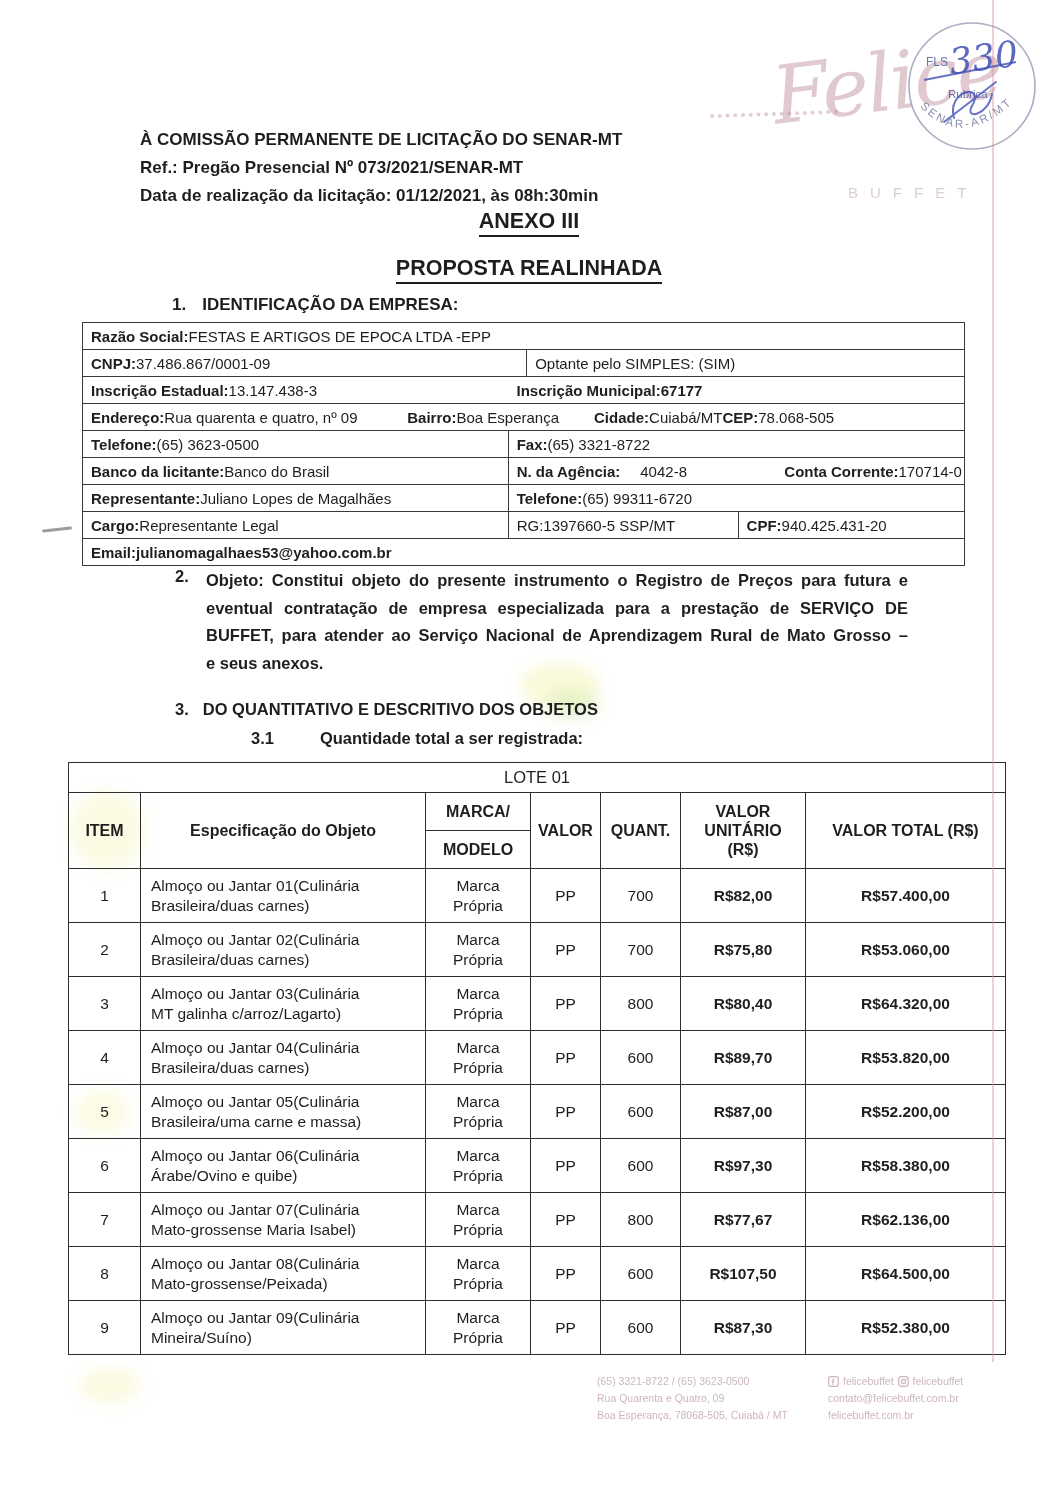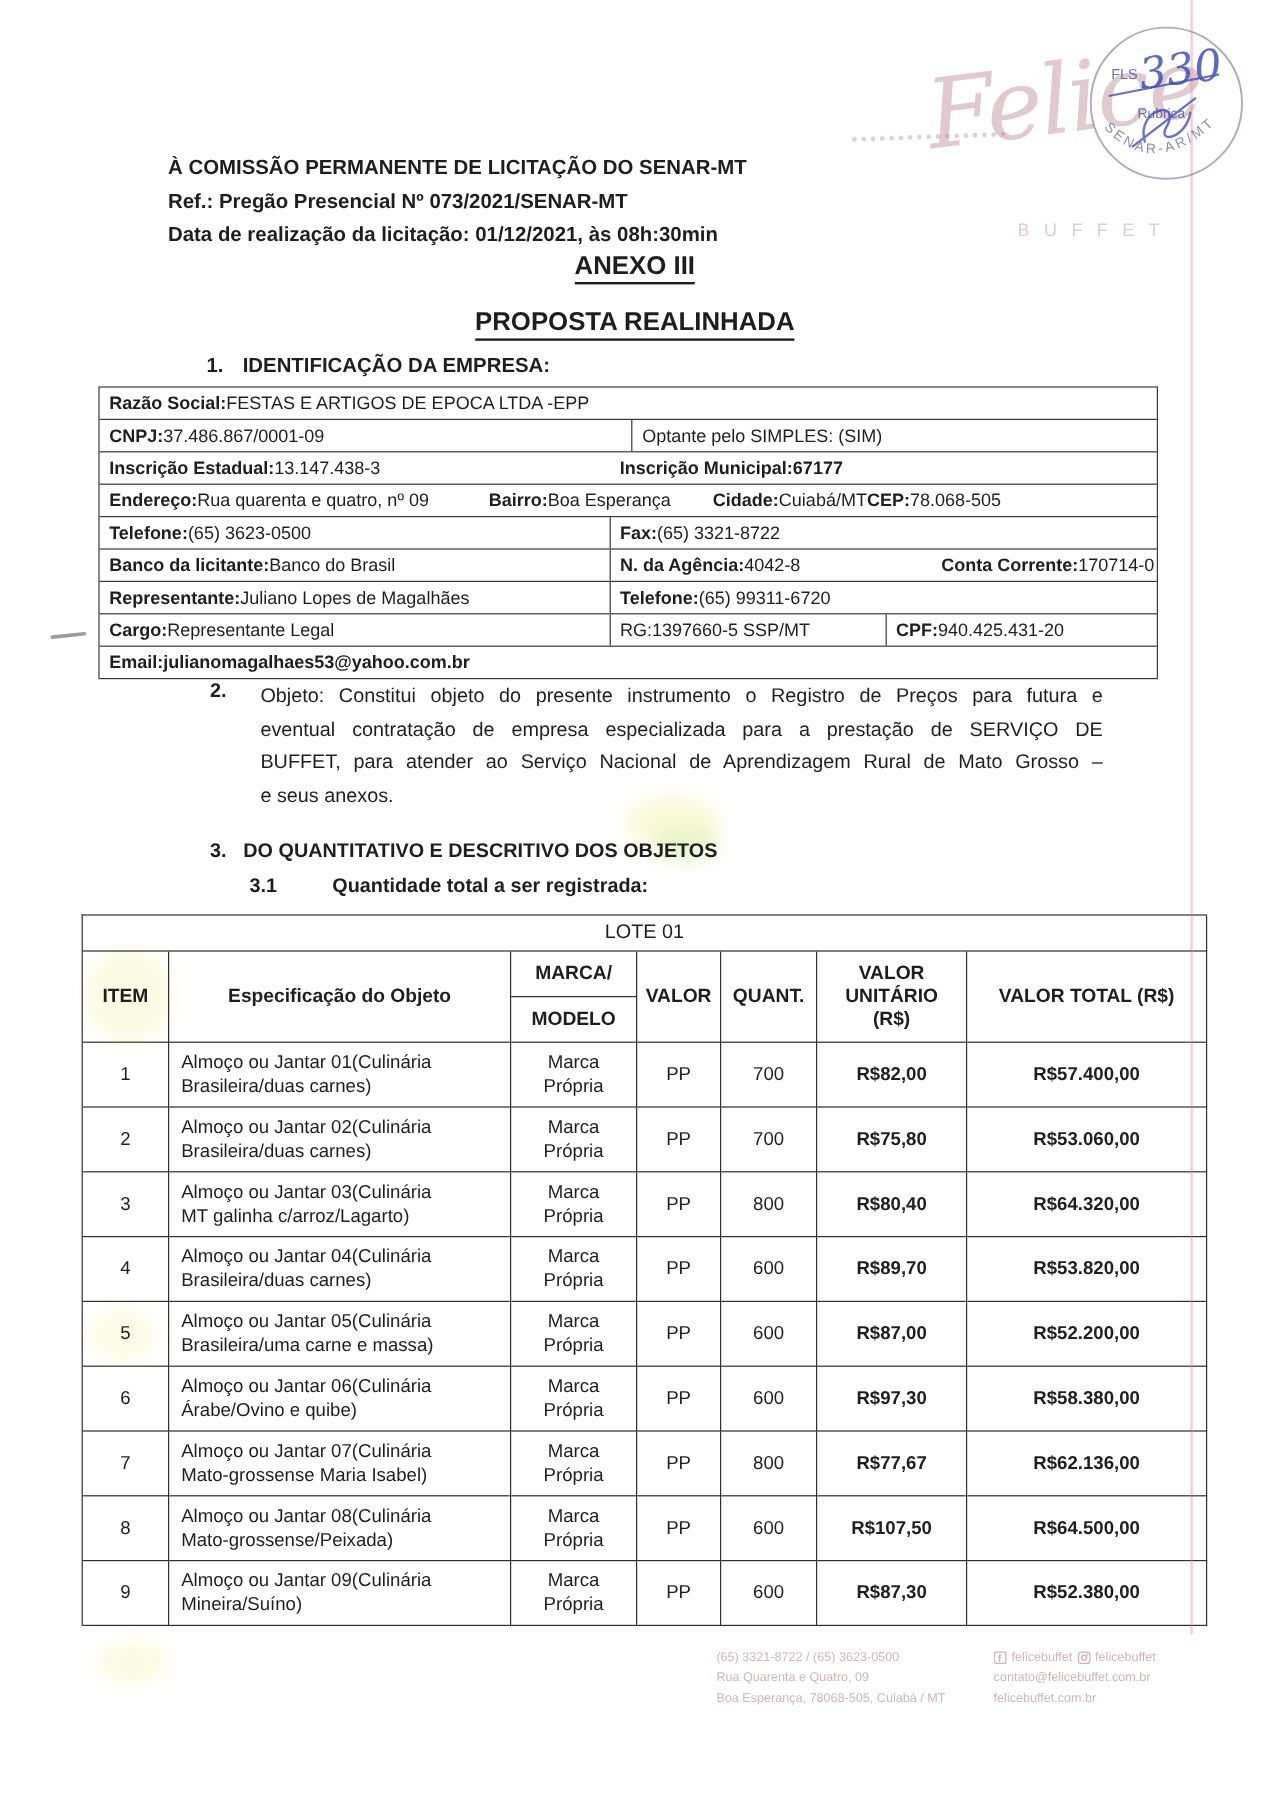--- a/index.html
+++ b/index.html
@@ -34,28 +34,28 @@
                  background:#fff;z-index:2;}
   .id-row{display:flex;height:26px;border-bottom:1.4px solid #3a3a3a;}
   .id-row:last-child{border-bottom:none;}
   .id-cell{box-sizing:border-box;display:flex;align-items:center;padding-left:8px;
            white-space:nowrap;font-size:15px;overflow:visible;}
   .id-cell.d{border-left:1.4px solid #3a3a3a;}
   .id-cell .b{font-weight:700;}
 
   
   .p2num{position:absolute;left:175px;top:567px;font-size:16.5px;font-weight:700;z-index:2;}
-  #objeto{position:absolute;left:206px;top:567px;width:702px;font-size:16.5px;font-weight:400;
-          line-height:27.5px;z-index:2;margin-left:11px;}
+  #objeto{position:absolute;left:206px;top:567px;width:702px;font-size:16.5px;font-weight:700;
+          line-height:27.5px;z-index:2;}
   .jline{text-align:justify;text-align-last:justify;}
   .jlast{text-align:left;}
   .s3{position:absolute;left:175px;top:700px;font-size:16.5px;font-weight:700;z-index:2;}
   .s3 .num{margin-right:14px;}
   .s31{position:absolute;left:208px;top:729px;font-size:16.5px;font-weight:700;z-index:2;}
-  .s31 .num{margin-right:46px;}
+  .s31 .num{margin-right:46px;margin-left:43px;}
 
   
   #lote{position:absolute;left:68px;top:762px;width:937px;display:grid;
         grid-template-columns:72px 285px 105px 70px 80px 125px 200px;
         border-top:1.6px solid #2e2e2e;border-left:1.6px solid #2e2e2e;
         font-size:15.5px;background:transparent;z-index:2;}
   .lt-c{box-sizing:border-box;border-right:1.6px solid #2e2e2e;border-bottom:1.6px solid #2e2e2e;
         display:flex;flex-direction:column;justify-content:center;align-items:center;
         text-align:center;padding:2px 6px;background:transparent;}
   .lt-title{grid-column:1/-1;height:30px;font-weight:400;font-size:16.5px;}
@@ -169,21 +169,21 @@
         <div class="id-cell d" style="width: 51.8%;">
           <span class="b">Fax:</span>
           <span> (65) 3321-8722</span>
         </div>
       </div>
       <div class="id-row">
         <div class="id-cell" style="width: 48.2%;">
           <span class="b">Banco da licitante:</span>
           <span> Banco do Brasil</span>
         </div>
-        <div class="id-cell d" style="width: 30.5%;">
+        <div class="id-cell d" style="width: 30.5%; gap: 20px;">
           <span class="b">N. da Agência:</span>
           <span> 4042-8</span>
         </div>
         <div class="id-cell" style="width: 21.3%;">
           <span class="b">Conta Corrente:</span>
           <span> 170714-0</span>
         </div>
       </div>
       <div class="id-row">
         <div class="id-cell" style="width: 48.2%;">

